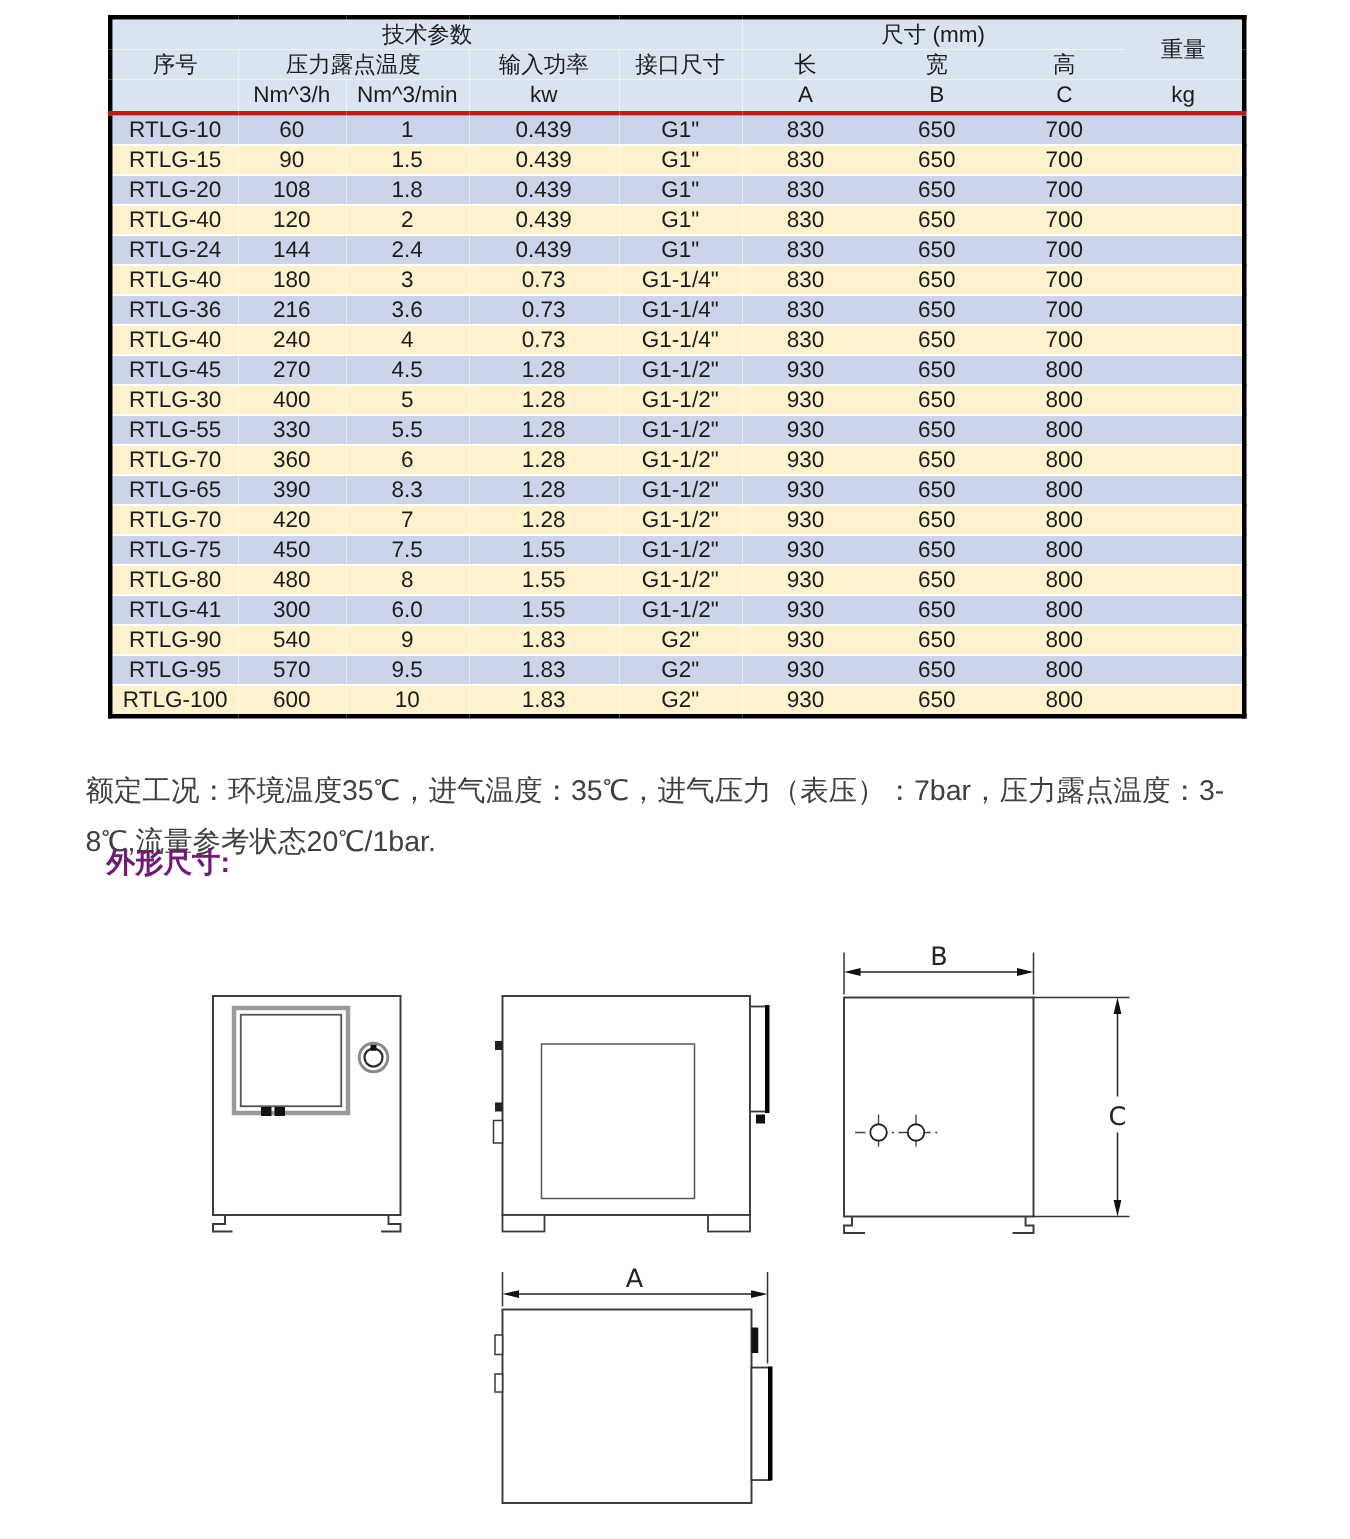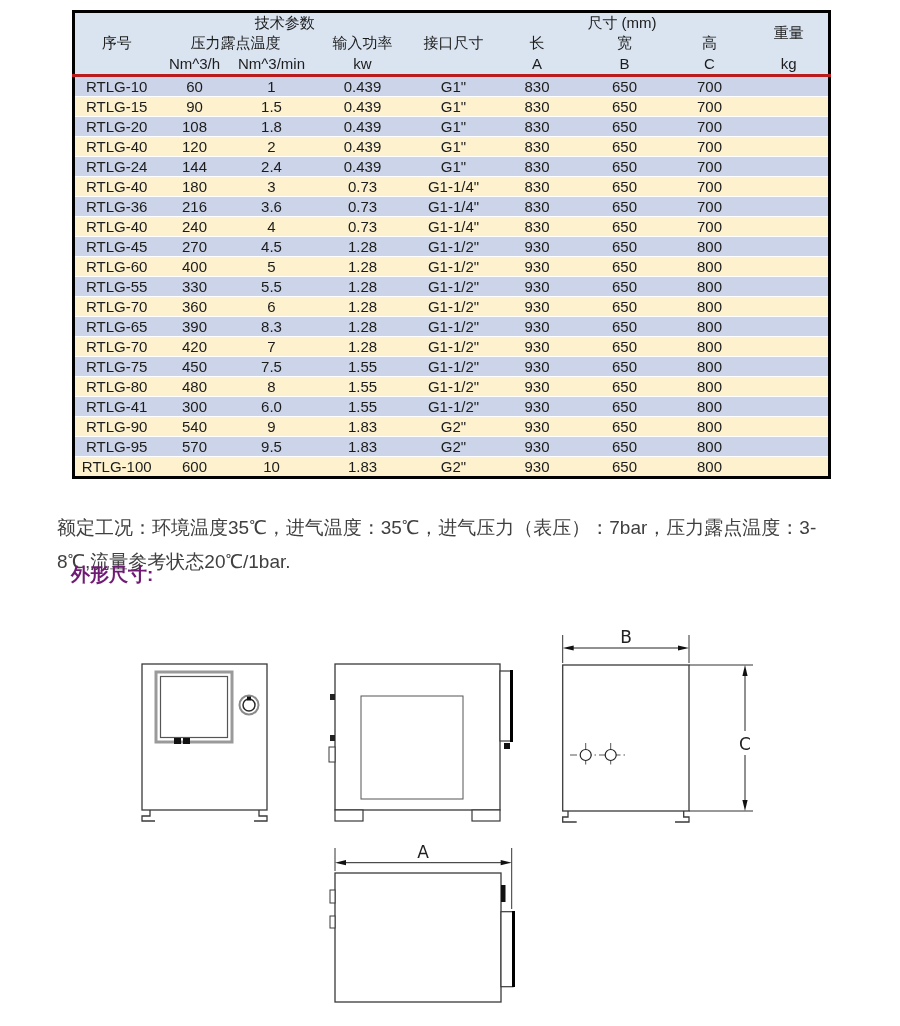--- a/index.html
+++ b/index.html
@@ -181,21 +181,21 @@
           <td>270</td>
           <td>4.5</td>
           <td>1.28</td>
           <td>G1-1/2"</td>
           <td>930</td>
           <td>650</td>
           <td>800</td>
           <td></td>
         </tr>
         <tr>
-          <td>RTLG-60</td>
+          <td>RTLG-30</td>
           <td>400</td>
           <td>5</td>
           <td>1.28</td>
           <td>G1-1/2"</td>
           <td>930</td>
           <td>650</td>
           <td>800</td>
           <td></td>
         </tr>
         <tr>

